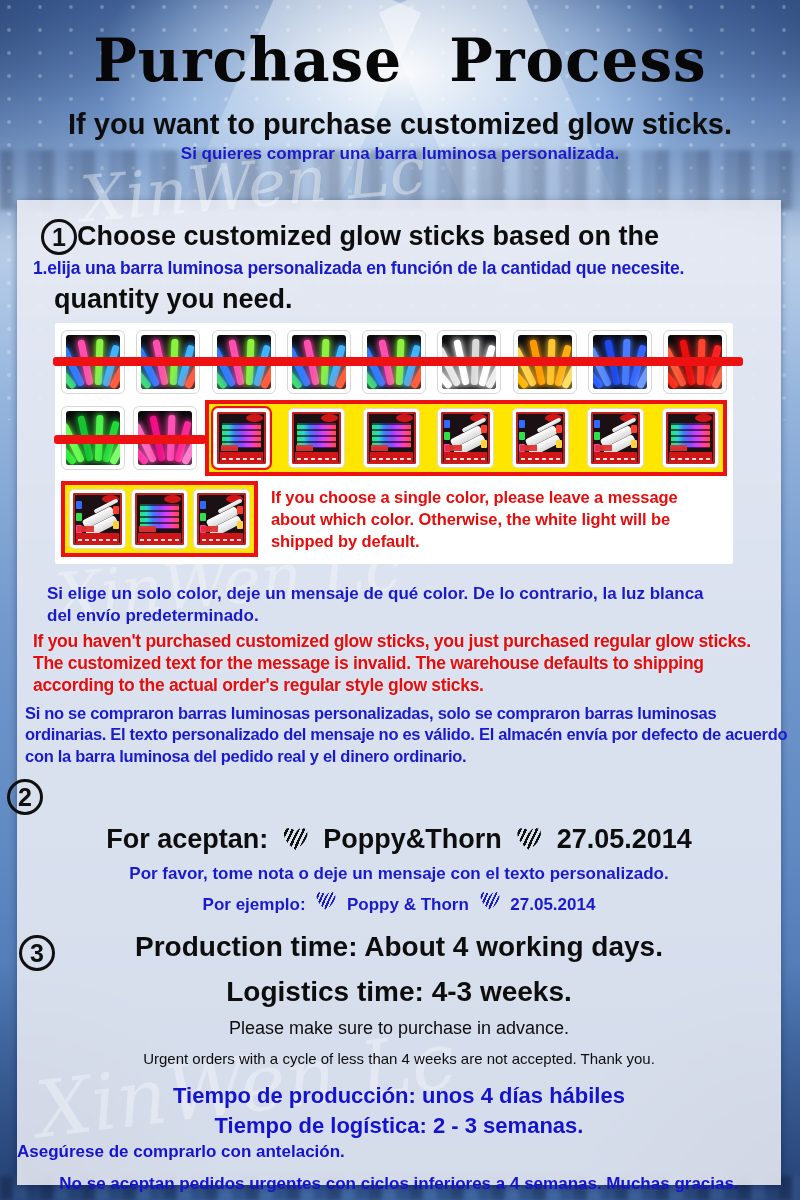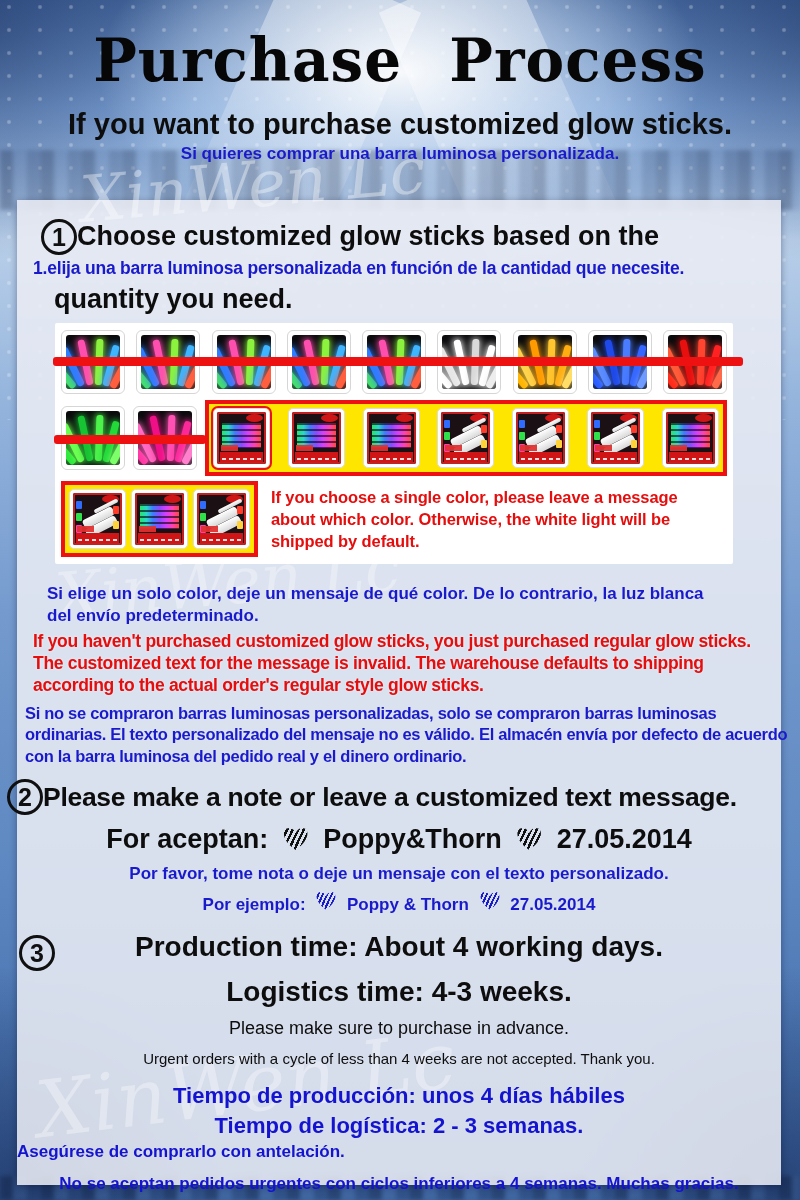--- a/index.html
+++ b/index.html
@@ -423,21 +423,20 @@
 del envío predeterminado.</div>
     <div class="red-para ml">If you haven't purchased customized glow sticks, you just purchased regular glow sticks.
 The customized text for the message is invalid. The warehouse defaults to shipping
 according to the actual order's regular style glow sticks.</div>
     <div class="blue-para ml">Si no se compraron barras luminosas personalizadas, solo se compraron barras luminosas
 ordinarias. El texto personalizado del mensaje no es válido. El almacén envía por defecto de acuerdo
 con la barra luminosa del pedido real y el dinero ordinario.</div>
 
     <div class="step-head s2-head">
       <span class="circle-num">2</span>
-      <span class="h-big">Please make a note or leave a customized text message.</span>
     </div>
     <div class="example">
       <span>For aceptan:</span>
       <span class="heart hk"></span>
       <span>Poppy&amp;Thorn</span>
       <span class="heart hk"></span>
       <span>27.05.2014</span>
     </div>
     <div class="s2-es1">Por favor, tome nota o deje un mensaje con el texto personalizado.</div>
     <div class="s2-es2">

